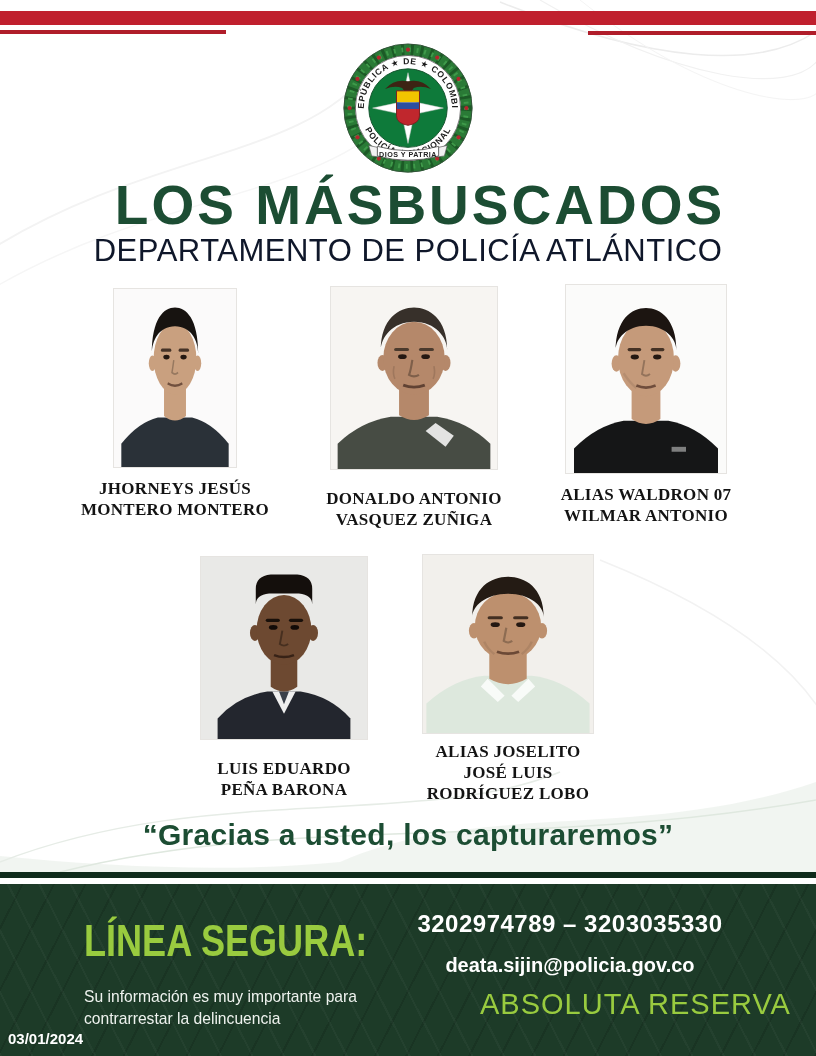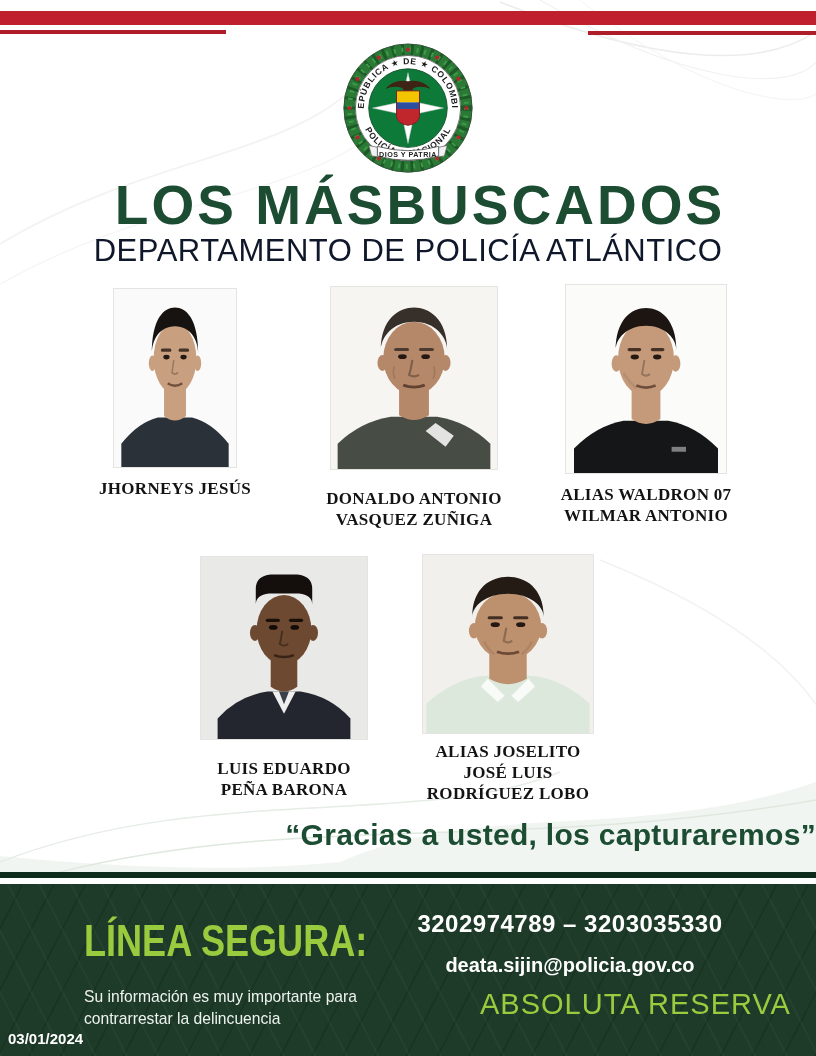--- a/index.html
+++ b/index.html
@@ -32,21 +32,21 @@
   .c1{left:75px;top:288px;width:200px;}  .c1 .photo{width:124px;height:180px;}
   .c2{left:314px;top:286px;width:200px;} .c2 .photo{width:168px;height:184px;}
   .c3{left:541px;top:284px;width:210px;} .c3 .photo{width:162px;height:190px;}
   .c4{left:179px;top:556px;width:210px;} .c4 .photo{width:168px;height:184px;}
   .c5{left:393px;top:554px;width:230px;} .c5 .photo{width:172px;height:180px;}
   .name{margin-top:10px;font-weight:bold;font-size:17px;line-height:21px;
     letter-spacing:0.3px;color:#131313;}
   .c2 .name{margin-top:18px;} .c4 .name{margin-top:18px;} .c5 .name{margin-top:7px;}
 
   
-  .quote{top:818px;left:0;width:816px;text-align:right;
+  .quote{top:818px;left:0;width:816px;text-align:center;
     font-size:30px;font-weight:bold;letter-spacing:0.3px;color:#1c4d33;}
 
   
   .footer-darkline{top:872px;left:0;width:816px;height:6px;background:#0f2b1b;}
   .footer-whiteline{top:878px;left:0;width:816px;height:6px;background:#ffffff;}
   .footer{top:884px;left:0;width:816px;height:172px;
     background:
       repeating-linear-gradient(63deg, rgba(255,255,255,0.03) 0 2px, transparent 2px 28px),
       repeating-linear-gradient(-63deg, rgba(0,0,0,0.12) 0 2px, transparent 2px 28px),
       #1d3b28;}
@@ -150,20 +150,21 @@
         <rect x="38.5" y="38.5" width="8.5" height="2" rx="1" fill="rgba(25,15,10,0.75)"></rect>
         <rect x="53" y="38.5" width="8.5" height="2" rx="1" fill="rgba(25,15,10,0.75)"></rect>
         <ellipse cx="43" cy="44" rx="2.6" ry="1.5" fill="#241812"></ellipse>
         <ellipse cx="57" cy="44" rx="2.6" ry="1.5" fill="#241812"></ellipse>
         <path d="M49,46 Q48,52 47.5,54 Q50,56 52.5,54" fill="none" stroke="rgba(0,0,0,0.25)" stroke-width="1.2"></path>
         <path d="M44,61 Q50,64 56,61" fill="none" stroke="rgba(40,15,10,0.55)" stroke-width="1.6"></path>
       </g>
     </svg>
     <div class="name">
       <div>JHORNEYS JESÚS</div>
+      <div>MONTERO MONTERO</div>
     </div>
   </div>
 
   <div class="card c2">
     <svg class="photo" viewBox="0 0 100 115" preserveAspectRatio="none">
       <rect width="100" height="115" fill="#f7f5f2"></rect>
       <path d="M4,115 L4,99 Q18,85 36,82 L64,82 Q82,85 96,99 L96,115 Z" fill="#474c44"></path>
       <path d="M63,86 L74,94 L69,101 L57,91 Z" fill="#f4f4f4" opacity="0.9"></path>
       <path d="M41,63 h18 v18 q-9,6 -18,0 Z" fill="#b5886a"></path>
       <ellipse cx="31" cy="48" rx="3" ry="5" fill="#b5886a"></ellipse>

